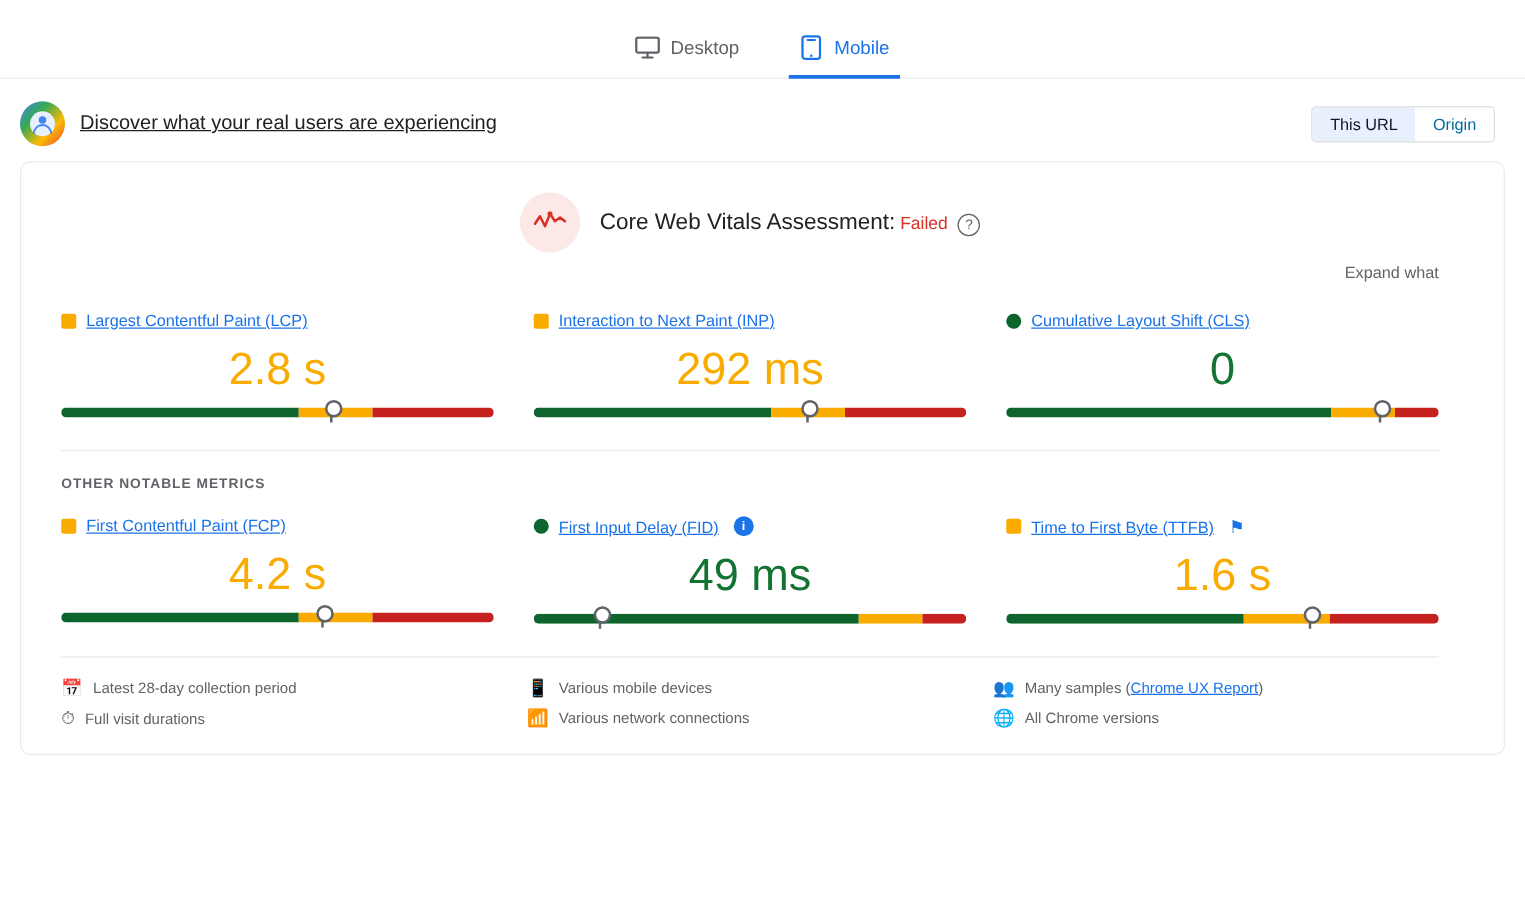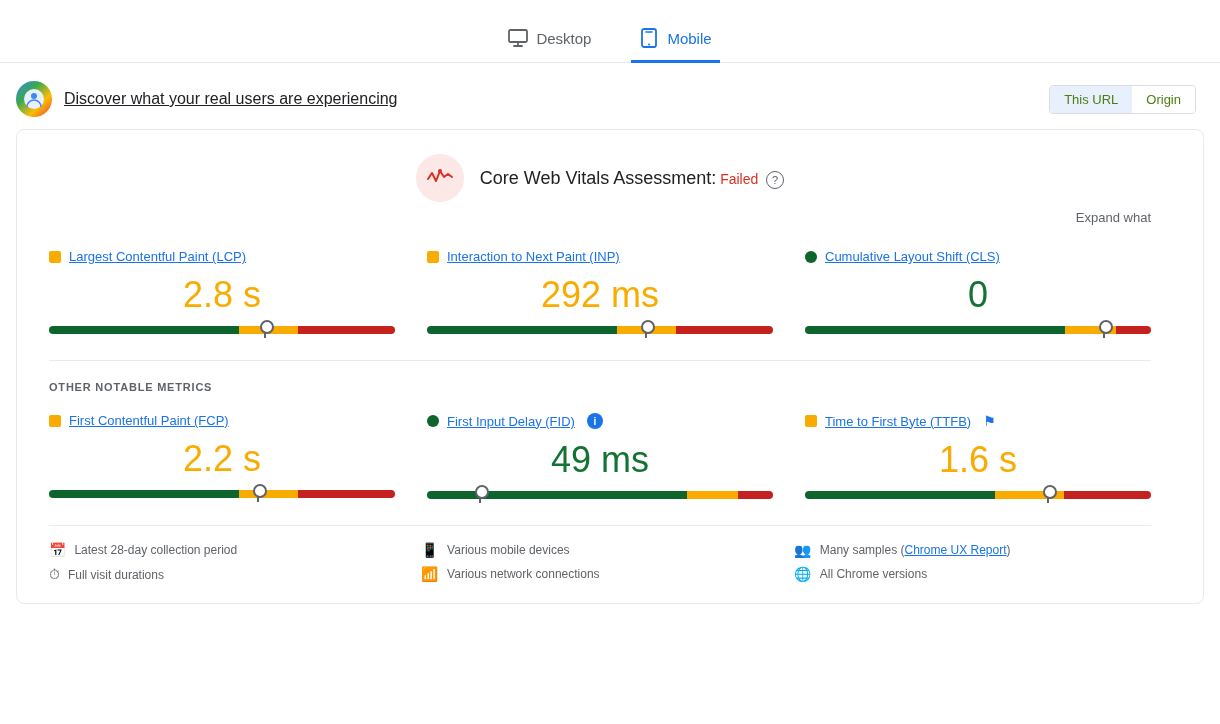--- a/index.html
+++ b/index.html
@@ -84,27 +84,27 @@
       display: flex;
       border: 1px solid #dadce0;
       border-radius: 4px;
       overflow: hidden;
     }
     .url-toggle-btn {
       padding: 6px 14px;
       font-size: 13px;
       cursor: pointer;
       background: #fff;
-      color: #4d7c0f;
+      color: #0369a1;
       border: none;
       outline: none;
     }
     .url-toggle-btn.active {
       background: #e8f0fe;
-      color: #4d7c0f;
+      color: #0f172a;
       font-weight: 500;
     }
 
     
     .main-card {
       margin: 0 16px;
       border: 1px solid #e8eaed;
       border-radius: 8px;
       background: #fff;
       padding: 24px 52px 20px 32px;
@@ -416,21 +416,21 @@
 
     <hr class="section-divider">
     <div class="section-label">OTHER NOTABLE METRICS</div>
     <div class="metrics-grid" id="other-metrics-container">
     <div class="metric-card">
       <div class="metric-label-row">
         <div class="metric-dot orange"></div>
         <span class="metric-label">First Contentful Paint (FCP)</span>
 
       </div>
-      <div class="metric-value">2.2 s</div>
+      <div class="metric-value">4.2 s</div>
       <div class="progress-bar-container">
         <div class="progress-bar-track">
           <div class="bar-green" style="width:55%"></div>
           <div class="bar-orange" style="width:17%"></div>
           <div class="bar-red" style="width:28%"></div>
         </div>
         <div class="bar-indicator" style="left:60%"></div>
       </div>
     </div>
 

